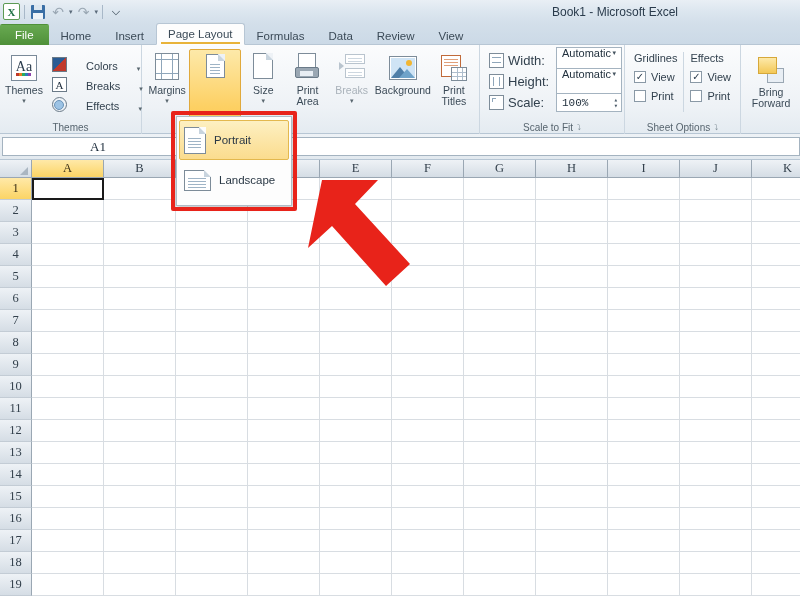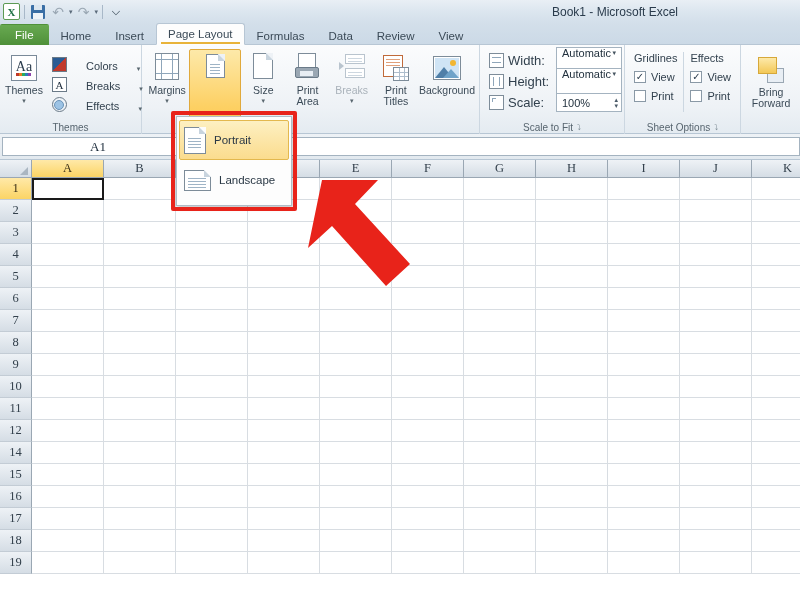--- a/index.html
+++ b/index.html
@@ -194,21 +194,21 @@
   .sf-ic i{position:absolute;background:#8fa6ba;}
   .combo {
     width: 66px; height: 28px; background:#fff; border:1px solid #a4b3c0;
     display:flex; align-items:center; justify-content:space-between;
     padding: 0 2px 16px 5px; font-size: 11px; color:#22313e;
   }
   .combo .cv { flex:1; }
   .spin {
     width: 66px; height: 19px; background:#fff; border:1px solid #a4b3c0;
     display:flex; align-items:center; justify-content:space-between; padding:0 1px 0 5px;
-    font-size: 11px; color:#22313e;
+    font-size: 11px; color:#22313e;font-family:Liberation Mono, monospace;
   }
   .spin .arrows { display:flex; flex-direction:column; line-height:6px; font-size:7px; color:#4a5a68; padding-right:2px;}
   .combo .cb-arrow { font-size:7px; color:#44535f; padding-right:3px; }
 
   
   .so-col { display:flex; flex-direction:column; align-items:flex-start; padding:0 6px; }
   .so-head { font-size: 11px; color:#32414e; height:17px; line-height:17px; }
   .so-chk { display:flex; align-items:center; gap:5px; height:19px; font-size:11px; color:#32414e; }
   .cbx {
     width:12px;height:12px;border:1px solid #8a99a6;background:#fff;
@@ -433,52 +433,52 @@
                 </span>
               <span class="tri"></span>
               <span class="bx" style="top:15px">
                   <i style="top:3px"></i>
                   <i style="top:6px"></i>
                 </span>
             </div>
           </div>
           <div class="cap">Breaks</div>
           <div class="caret">▾</div>
+        </div>
+
+        <div class="bigbtn" style="width:58px">
+          <div class="icon32" style="display:flex;justify-content:center;align-items:center">
+            <div class="ic-bg">
+                <span class="sky"></span>
+                <span class="sun"></span>
+                <span class="mt"></span>
+                <span class="mt2"></span>
+              </div>
+          </div>
+          <div class="cap">Background</div>
         </div>
 
         <div class="bigbtn">
           <div class="icon32" style="display:flex;justify-content:center;align-items:center">
             <div class="ic-ptitles">
               <span class="back">
                   <i style="top:3px"></i>
                   <i style="top:6px"></i>
                   <i style="top:9px"></i>
                 </span>
               <span class="grid">
                   <b style="top:4px"></b>
                   <b style="top:8px"></b>
                   <u style="left:5px"></u>
                   <u style="left:10px"></u>
                 </span>
             </div>
           </div>
           <div class="cap">Print Titles</div>
         </div>
-
-        <div class="bigbtn" style="width:58px">
-          <div class="icon32" style="display:flex;justify-content:center;align-items:center">
-            <div class="ic-bg">
-                <span class="sky"></span>
-                <span class="sun"></span>
-                <span class="mt"></span>
-                <span class="mt2"></span>
-              </div>
-          </div>
-          <div class="cap">Background</div>
-        </div>
       </div>
       <div class="group-label">
         <span>Page Setup</span>
         <span class="dialog-launcher">⤵</span>
       </div>
     </div>
 
     <div class="group" style="width:145px">
       <div class="group-body" style="flex-direction:column;padding:3px 4px 0 6px">
         <div class="sf-row">
@@ -761,20 +761,34 @@
           <div class="cell"></div>
           <div class="cell"></div>
           <div class="cell"></div>
           <div class="cell"></div>
           <div class="cell"></div>
           <div class="cell"></div>
           <div class="cell"></div>
           <div class="cell"></div>
         </div>
         <div class="rowline">
+          <div class="rowhdr">13</div>
+          <div class="cell"></div>
+          <div class="cell"></div>
+          <div class="cell"></div>
+          <div class="cell"></div>
+          <div class="cell"></div>
+          <div class="cell"></div>
+          <div class="cell"></div>
+          <div class="cell"></div>
+          <div class="cell"></div>
+          <div class="cell"></div>
+          <div class="cell"></div>
+        </div>
+        <div class="rowline">
           <div class="rowhdr">14</div>
           <div class="cell"></div>
           <div class="cell"></div>
           <div class="cell"></div>
           <div class="cell"></div>
           <div class="cell"></div>
           <div class="cell"></div>
           <div class="cell"></div>
           <div class="cell"></div>
           <div class="cell"></div>

